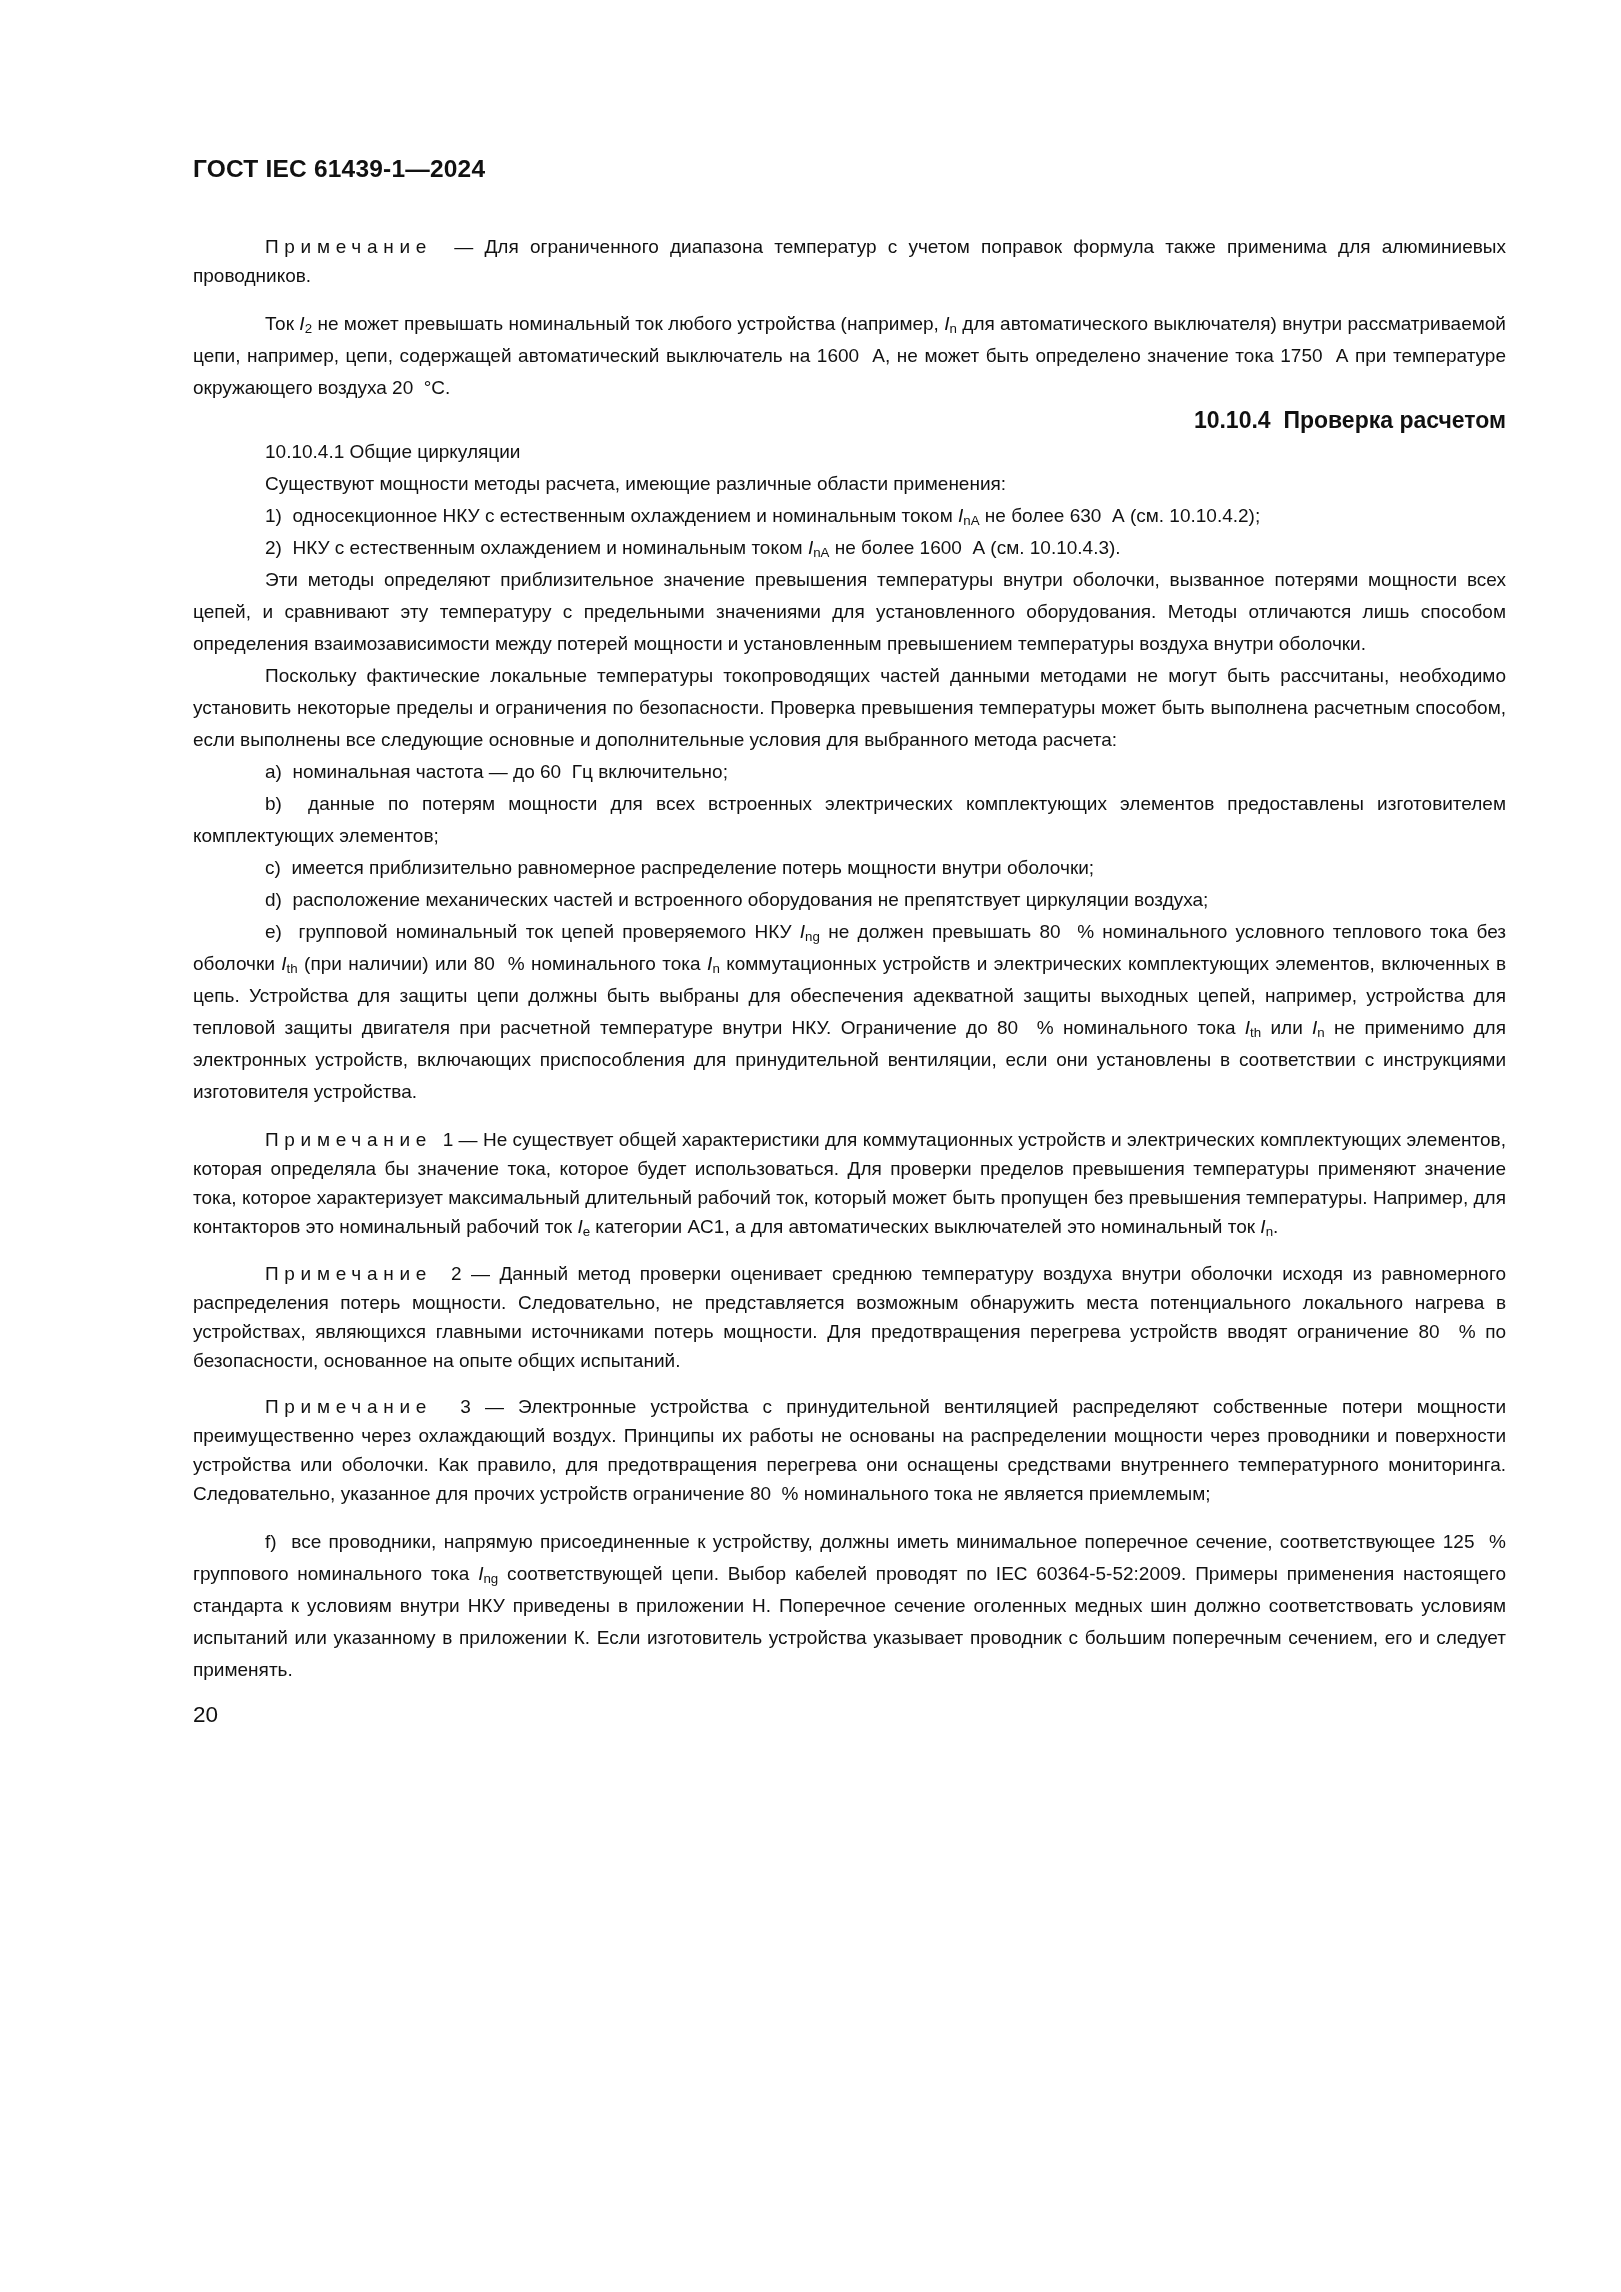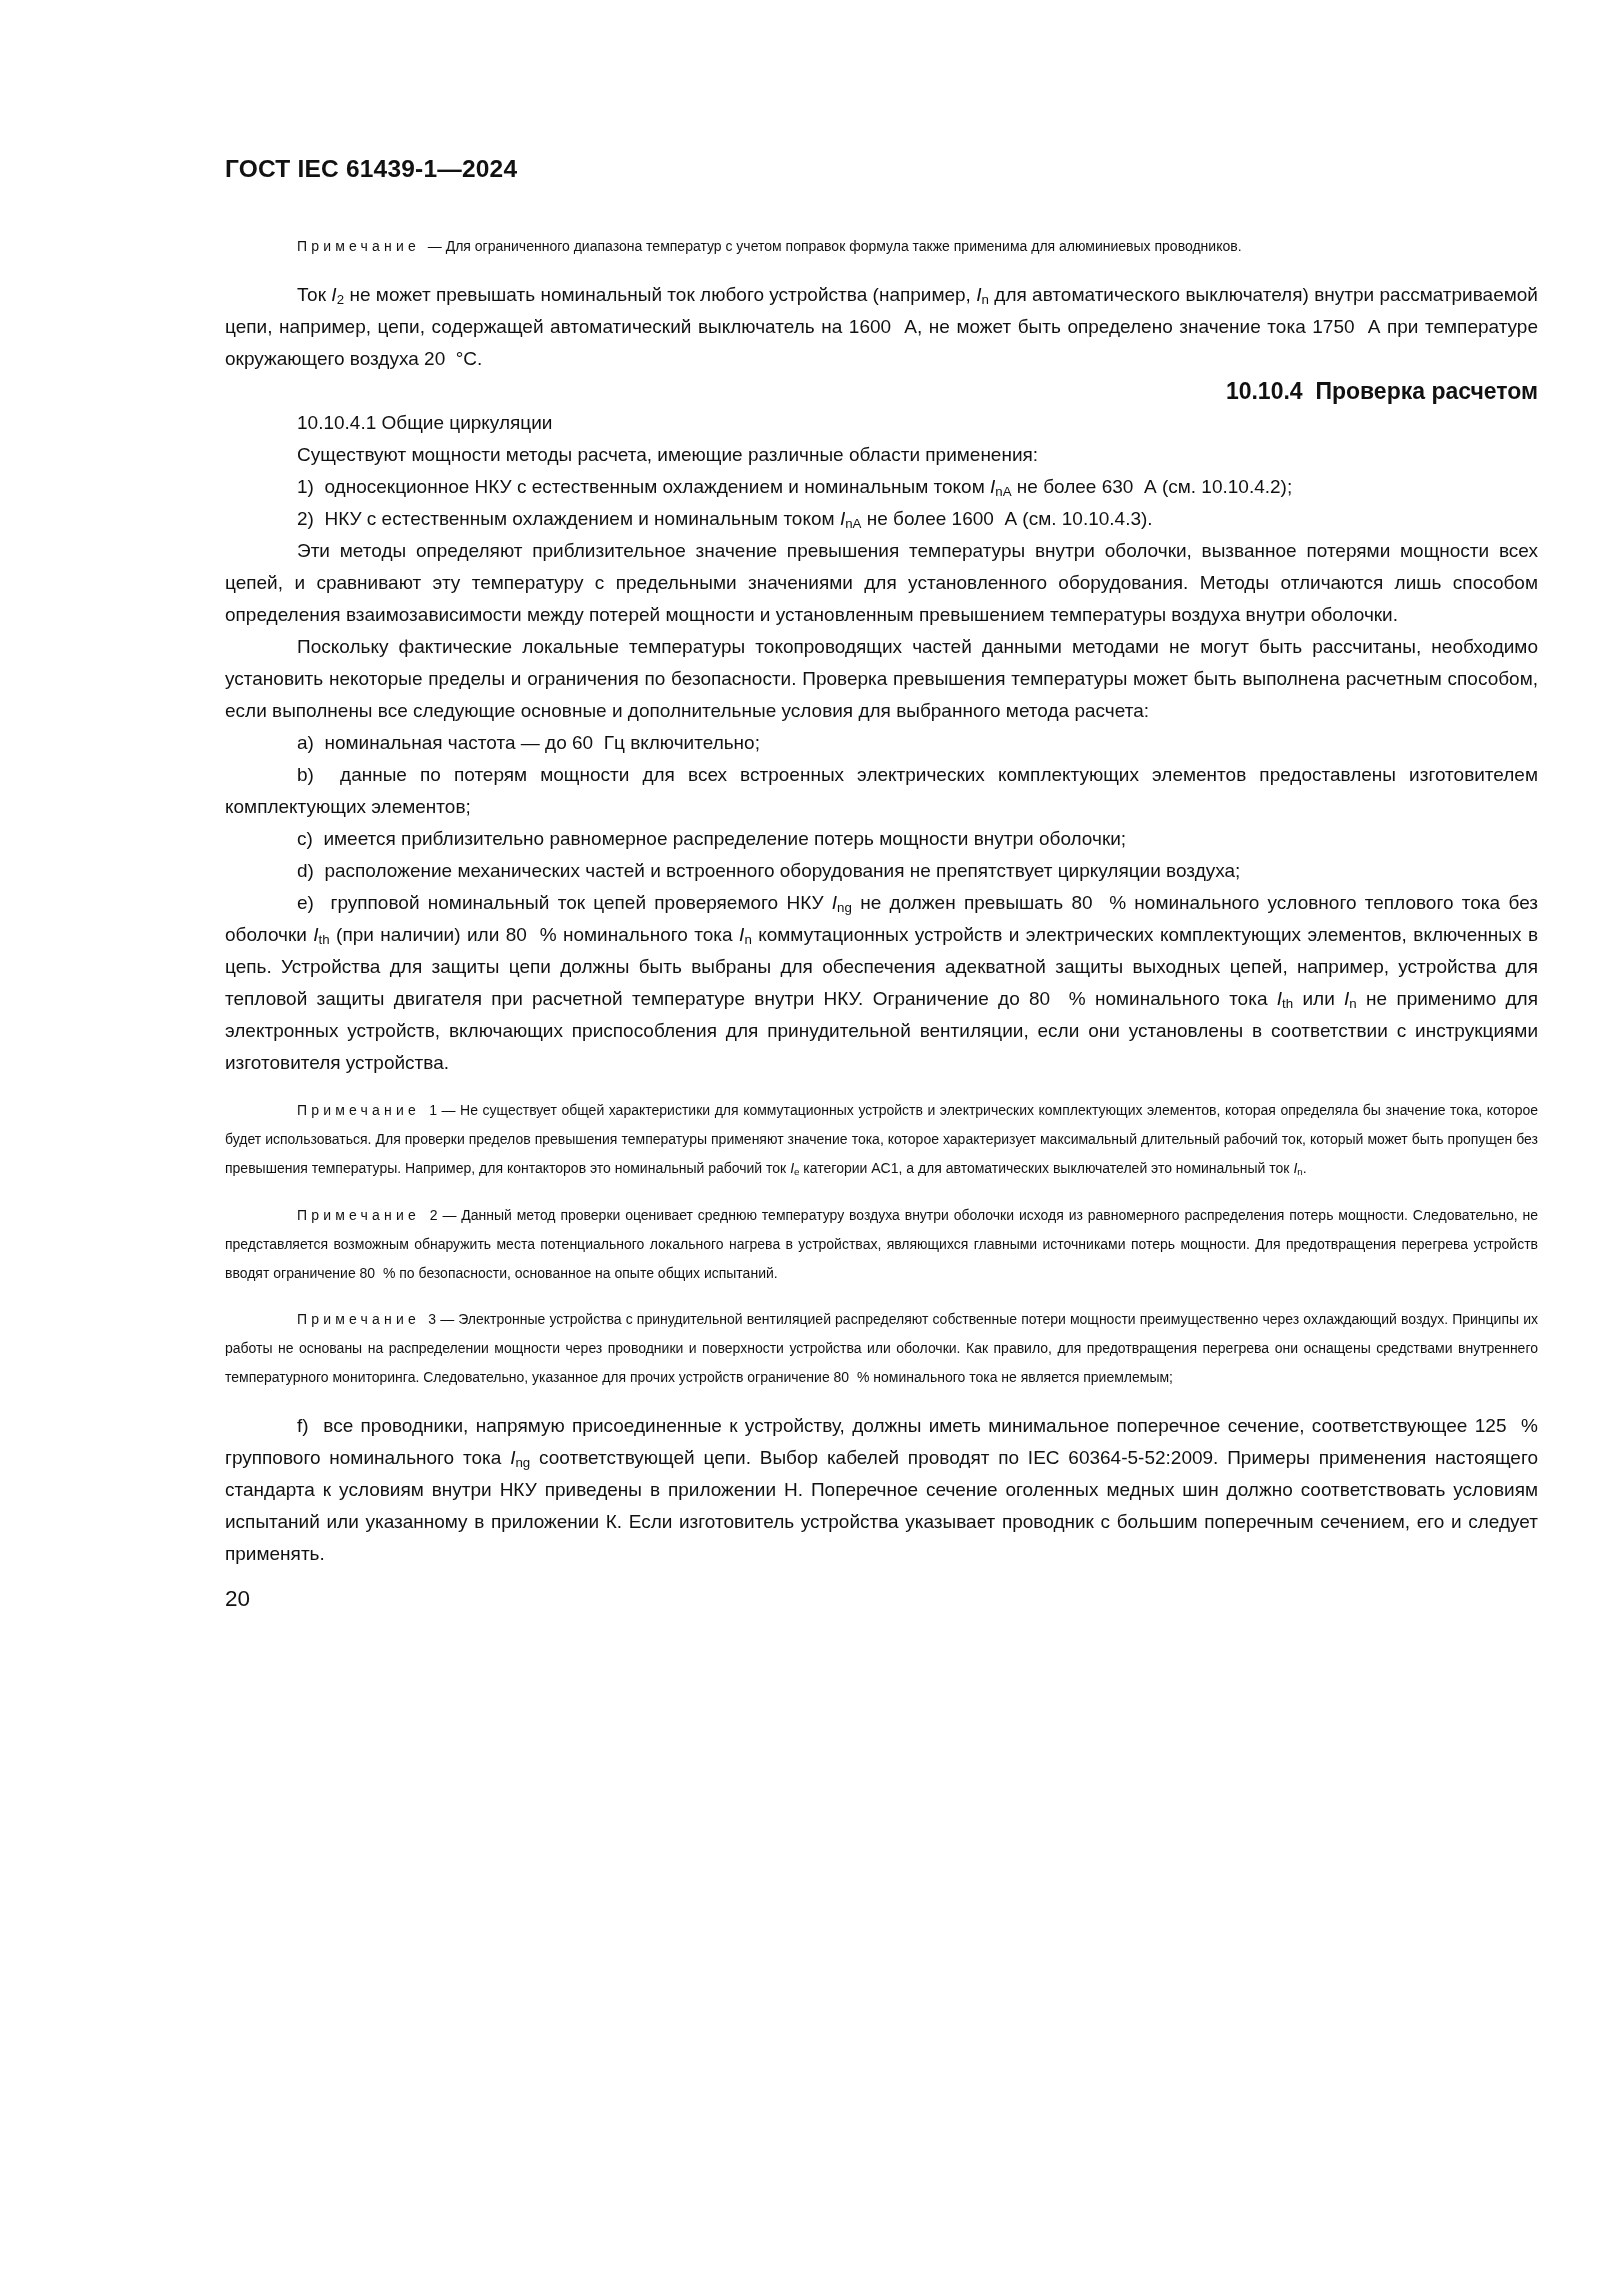--- a/index.html
+++ b/index.html
@@ -14,21 +14,20 @@
     background: #ffffff;
     color: #111111;
     font-family: "Liberation Sans", sans-serif;
     overflow: hidden;
   }
   .content {
     position: absolute;
     left: 193px;
     top: 153px;
     width: 1313px;
-    margin-left: 32px;
   }
   .doc-header {
     font-size: 24.5px;
     font-weight: 700;
     line-height: 32px;
     margin: 0 0 47px 0;
     letter-spacing: 0.2px;
   }
   p { margin: 0; }
   .para {
@@ -38,21 +37,21 @@
     text-indent: 72px;
   }
   .heading {
     font-size: 23px;
     line-height: 32px;
     font-weight: 700;
     text-indent: 72px;
     text-align: right;
   }
   .note {
-    font-size: 14px;
+    font-size: 19px;
     line-height: 29px;
     text-align: justify;
     text-indent: 72px;
     margin: 17.6px 0;
   }
   .ls { letter-spacing: 0.3em; }
   i { font-style: italic; }
   sub {
     font-size: 70%;
     line-height: 0;

